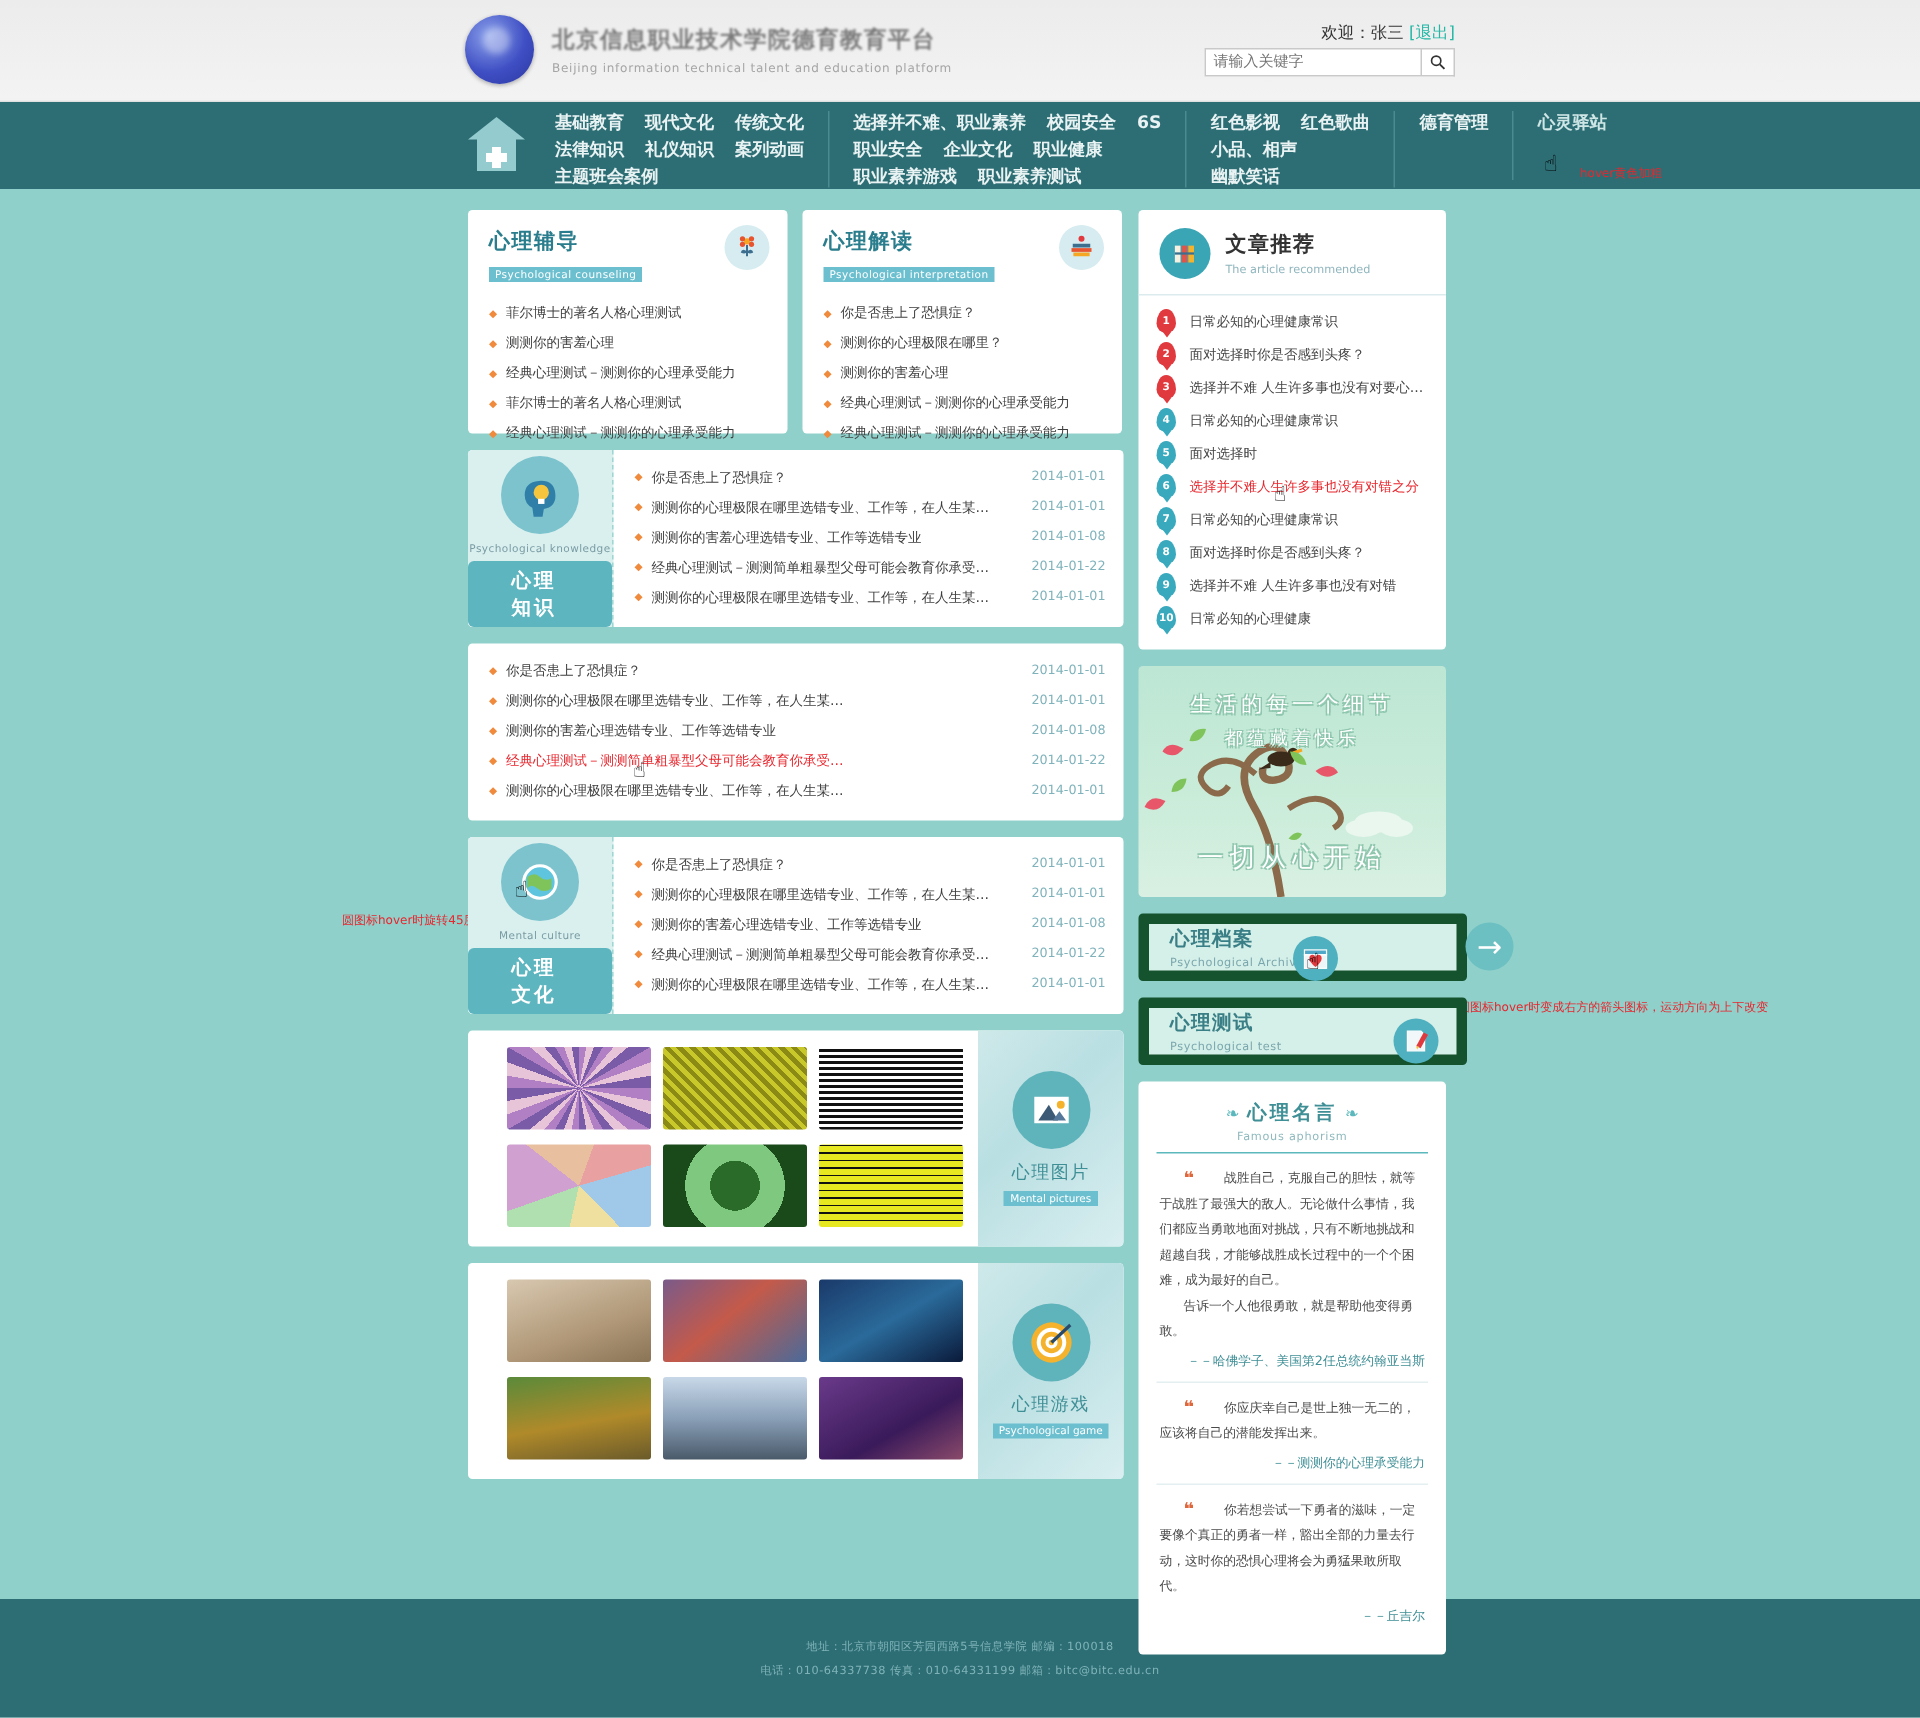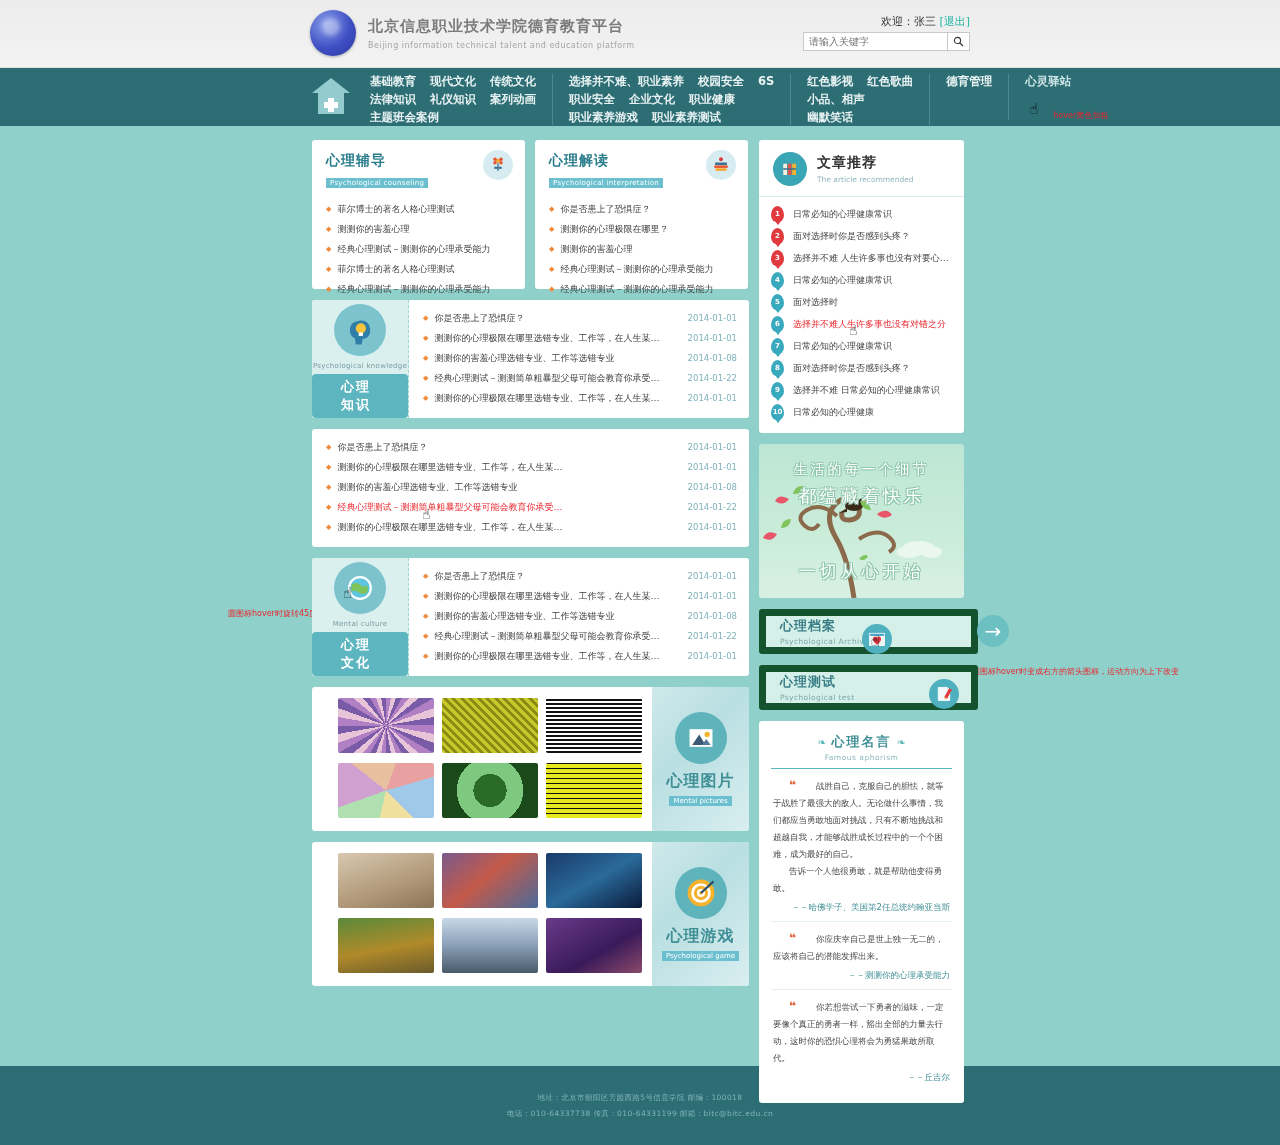--- a/index.html
+++ b/index.html
@@ -158,21 +158,21 @@
     width: 205px; height: 154px; border-radius: 3px; overflow: hidden; position: relative;
     background: linear-gradient(to bottom, #bde6d4 0%, #c9ecd9 55%, #d9f0e2 100%);
     margin-bottom: 11px;
   }
   .banner-l1, .banner-l2, .banner-l3 {
     position: absolute; width: 100%; text-align: center; color: #fff;
     font-weight: normal; letter-spacing: 3px;
     text-shadow: 1px 1px 0 #8ec6ae, -1px -1px 0 #8ec6ae, 1px -1px 0 #8ec6ae, -1px 1px 0 #8ec6ae;
   }
   .banner-l1 { top: 17px; font-size: 14px; }
-  .banner-l2 { top: 40px; font-size: 18px; }
+  .banner-l2 { top: 40px; font-size: 12px; }
   .banner-l3 { top: 116px; font-size: 17px; letter-spacing: 4px; }
 
   
   .side-btn {
     width: 219px; height: 45px; background: #d5efe9; border: 7px solid #14532d; border-radius: 3px;
     display: flex; align-items: center; padding: 0 14px; margin-bottom: 11px;
     position: relative; cursor: pointer;
   }
   .side-btn .sb-cn { font-size: 13px; color: #3a7f86; font-weight: bold; letter-spacing: 1px; }
   .side-btn .sb-en { font-size: 7.5px; color: #7aa7ad; margin-top: 2px; letter-spacing: .4px; }
@@ -208,21 +208,21 @@
   .gal-cell { height: 55px; border-radius: 2px; overflow: hidden; cursor: pointer; }
   .gal-side {
     width: 97px; position: relative;
     background: linear-gradient(135deg, #cfe9ea 0%, #b9dfe2 40%, #d9eef0 100%);
     display: flex; flex-direction: column; align-items: center; justify-content: center;
   }
   .gal-circle {
     width: 52px; height: 52px; border-radius: 50%; background: #5fb3bb;
     display: flex; align-items: center; justify-content: center; font-size: 25px;
   }
-  .gal-cn { font-size: 16px; color: #3f8f96; font-weight: bold; margin-top: 7px; letter-spacing: 1px; }
+  .gal-cn { font-size: 12px; color: #3f8f96; font-weight: normal; margin-top: 7px; letter-spacing: 1px; }
   .gal-en { background: #6bbfcf; color: #fff; font-size: 7px; padding: 1px 4px; margin-top: 4px; }
 
   
   .footer {
     background: #2d6e75; height: 80px; display: flex; flex-direction: column;
     align-items: center; justify-content: center; gap: 6px;
   }
   .footer div { font-size: 7.5px; color: #7fb3b8; filter: blur(.5px); letter-spacing: .4px;}
 </style>
 </head>
@@ -615,21 +615,21 @@
             <div class="art-item">
                 <span class="pin">7</span>
                 <span class="art-text">日常必知的心理健康常识</span>
               </div>
             <div class="art-item">
                 <span class="pin">8</span>
                 <span class="art-text">面对选择时你是否感到头疼？</span>
               </div>
             <div class="art-item">
                 <span class="pin">9</span>
-                <span class="art-text">选择并不难 日常必知的心理健康常识</span>
+                <span class="art-text">选择并不难 人生许多事也没有对错</span>
               </div>
             <div class="art-item">
                 <span class="pin">10</span>
                 <span class="art-text">日常必知的心理健康</span>
               </div>
           </div>
         </div>
 
         <div class="banner">
           <svg width="205" height="154" viewBox="0 0 205 154" style="position:absolute;left:0;top:0;">

